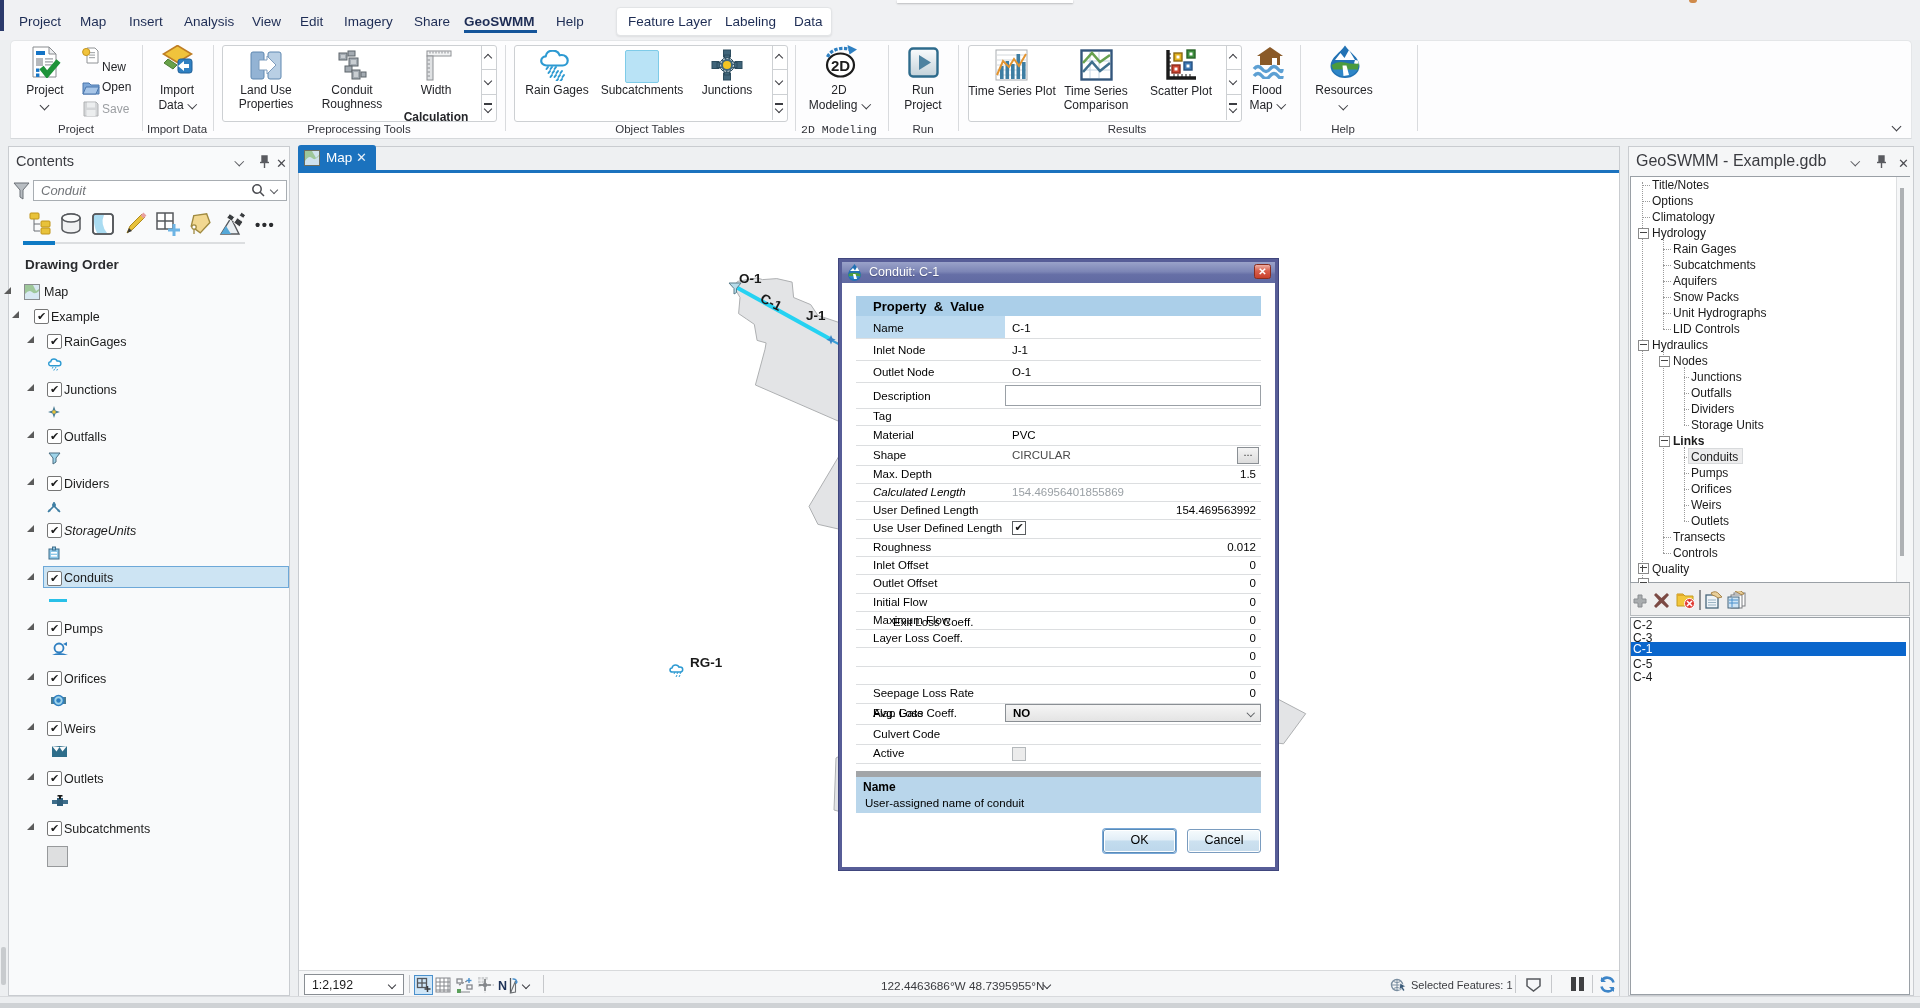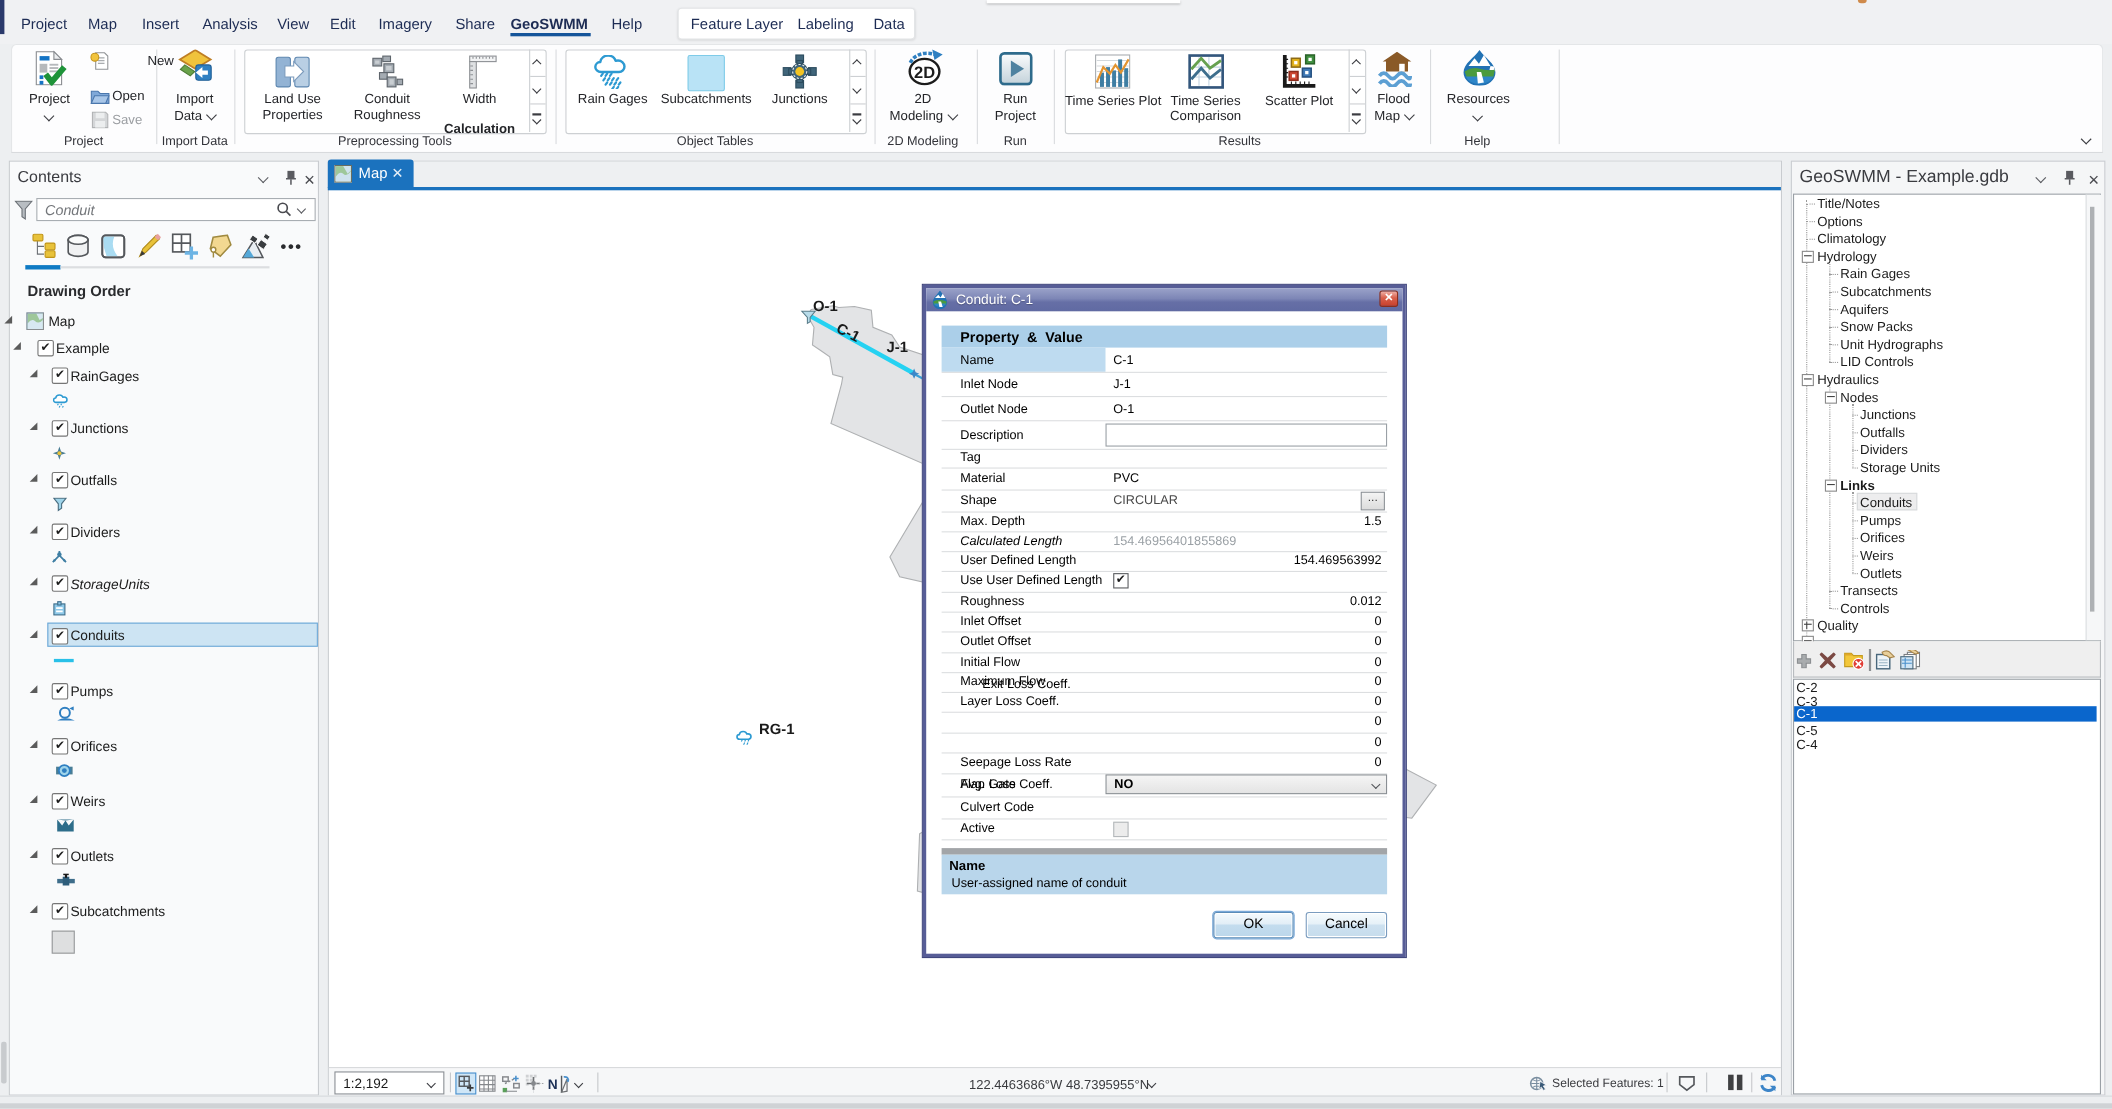--- a/index.html
+++ b/index.html
@@ -58,21 +58,21 @@
 <div class="abs sep" style="left:795px;"></div>
 <div class="abs sep" style="left:888px;"></div>
 <div class="abs sep" style="left:958px;"></div>
 <div class="abs sep" style="left:1300px;"></div>
 <div class="abs sep" style="left:1417px;"></div>
 
 <div class="abs grouplbl" style="left:26px;top:123px;width:100px;">Project</div>
 <div class="abs grouplbl" style="left:127px;top:123px;width:100px;">Import Data</div>
 <div class="abs grouplbl" style="left:279px;top:123px;width:160px;">Preprocessing Tools</div>
 <div class="abs grouplbl" style="left:570px;top:123px;width:160px;">Object Tables</div>
-<div class="abs grouplbl" style="left:779px;top:123px;width:120px;">2D Modeling</div>
+<div class="abs grouplbl" style="left:779px;top:123px;width:120px;font-family:Liberation Mono, monospace;">2D Modeling</div>
 <div class="abs grouplbl" style="left:873px;top:123px;width:100px;">Run</div>
 <div class="abs grouplbl" style="left:1067px;top:123px;width:120px;">Results</div>
 <div class="abs grouplbl" style="left:1283px;top:123px;width:120px;">Help</div>
 <div class="abs" style="left:1893px;top:123px;">
     <span class="chev" style="display:block;width:6px;height:6px;"></span>
   </div>
 
 <div class="abs" style="left:29px;top:46px;">
 <svg width="32" height="32" viewBox="0 0 32 32">
       <path d="M4 1h16l7 7v23H4z" fill="#fff" stroke="#898c90"></path>
@@ -91,21 +91,21 @@
     <span class="chev" style="display:block;width:6px;height:6px;"></span>
   </div>
 <div class="abs" style="left:82px;top:47px;">
 <svg width="17" height="17" viewBox="0 0 17 17">
       <path d="M5 1h8l3 3v12H5z" fill="#fff" stroke="#909396"></path>
       <rect x="7" y="5" width="6" height="1.2" fill="#aaadb0"></rect>
       <rect x="7" y="7.5" width="6" height="1.2" fill="#aaadb0"></rect>
       <rect x="7" y="10" width="6" height="1.2" fill="#aaadb0"></rect>
       <circle cx="4.2" cy="5" r="3.6" fill="#f1c33c" stroke="#c4951e"></circle>
     </svg></div>
-<div class="abs riblbl" style="left:102px;top:48px;margin-left:32px;">New</div>
+<div class="abs riblbl" style="left:102px;top:60px;">New</div>
 <div class="abs" style="left:82px;top:79px;">
 <svg width="18" height="17" viewBox="0 0 18 17">
       <path d="M1 4h6l2 2h8v9H1z" fill="#7fa8d8" stroke="#4a77ad"></path>
       <path d="M1 15l3-7h13l-3 7z" fill="#a8c6e8" stroke="#4a77ad"></path>
     </svg></div>
 <div class="abs riblbl" style="left:102px;top:80px;">Open</div>
 <div class="abs" style="left:83px;top:101px;">
 <svg width="16" height="16" viewBox="0 0 16 16">
       <path d="M1 1h12l2 2v12H1z" fill="#d4d6d8" stroke="#b0b2b4"></path>
       <rect x="4" y="1.5" width="8" height="5" fill="#eceeef"></rect>

